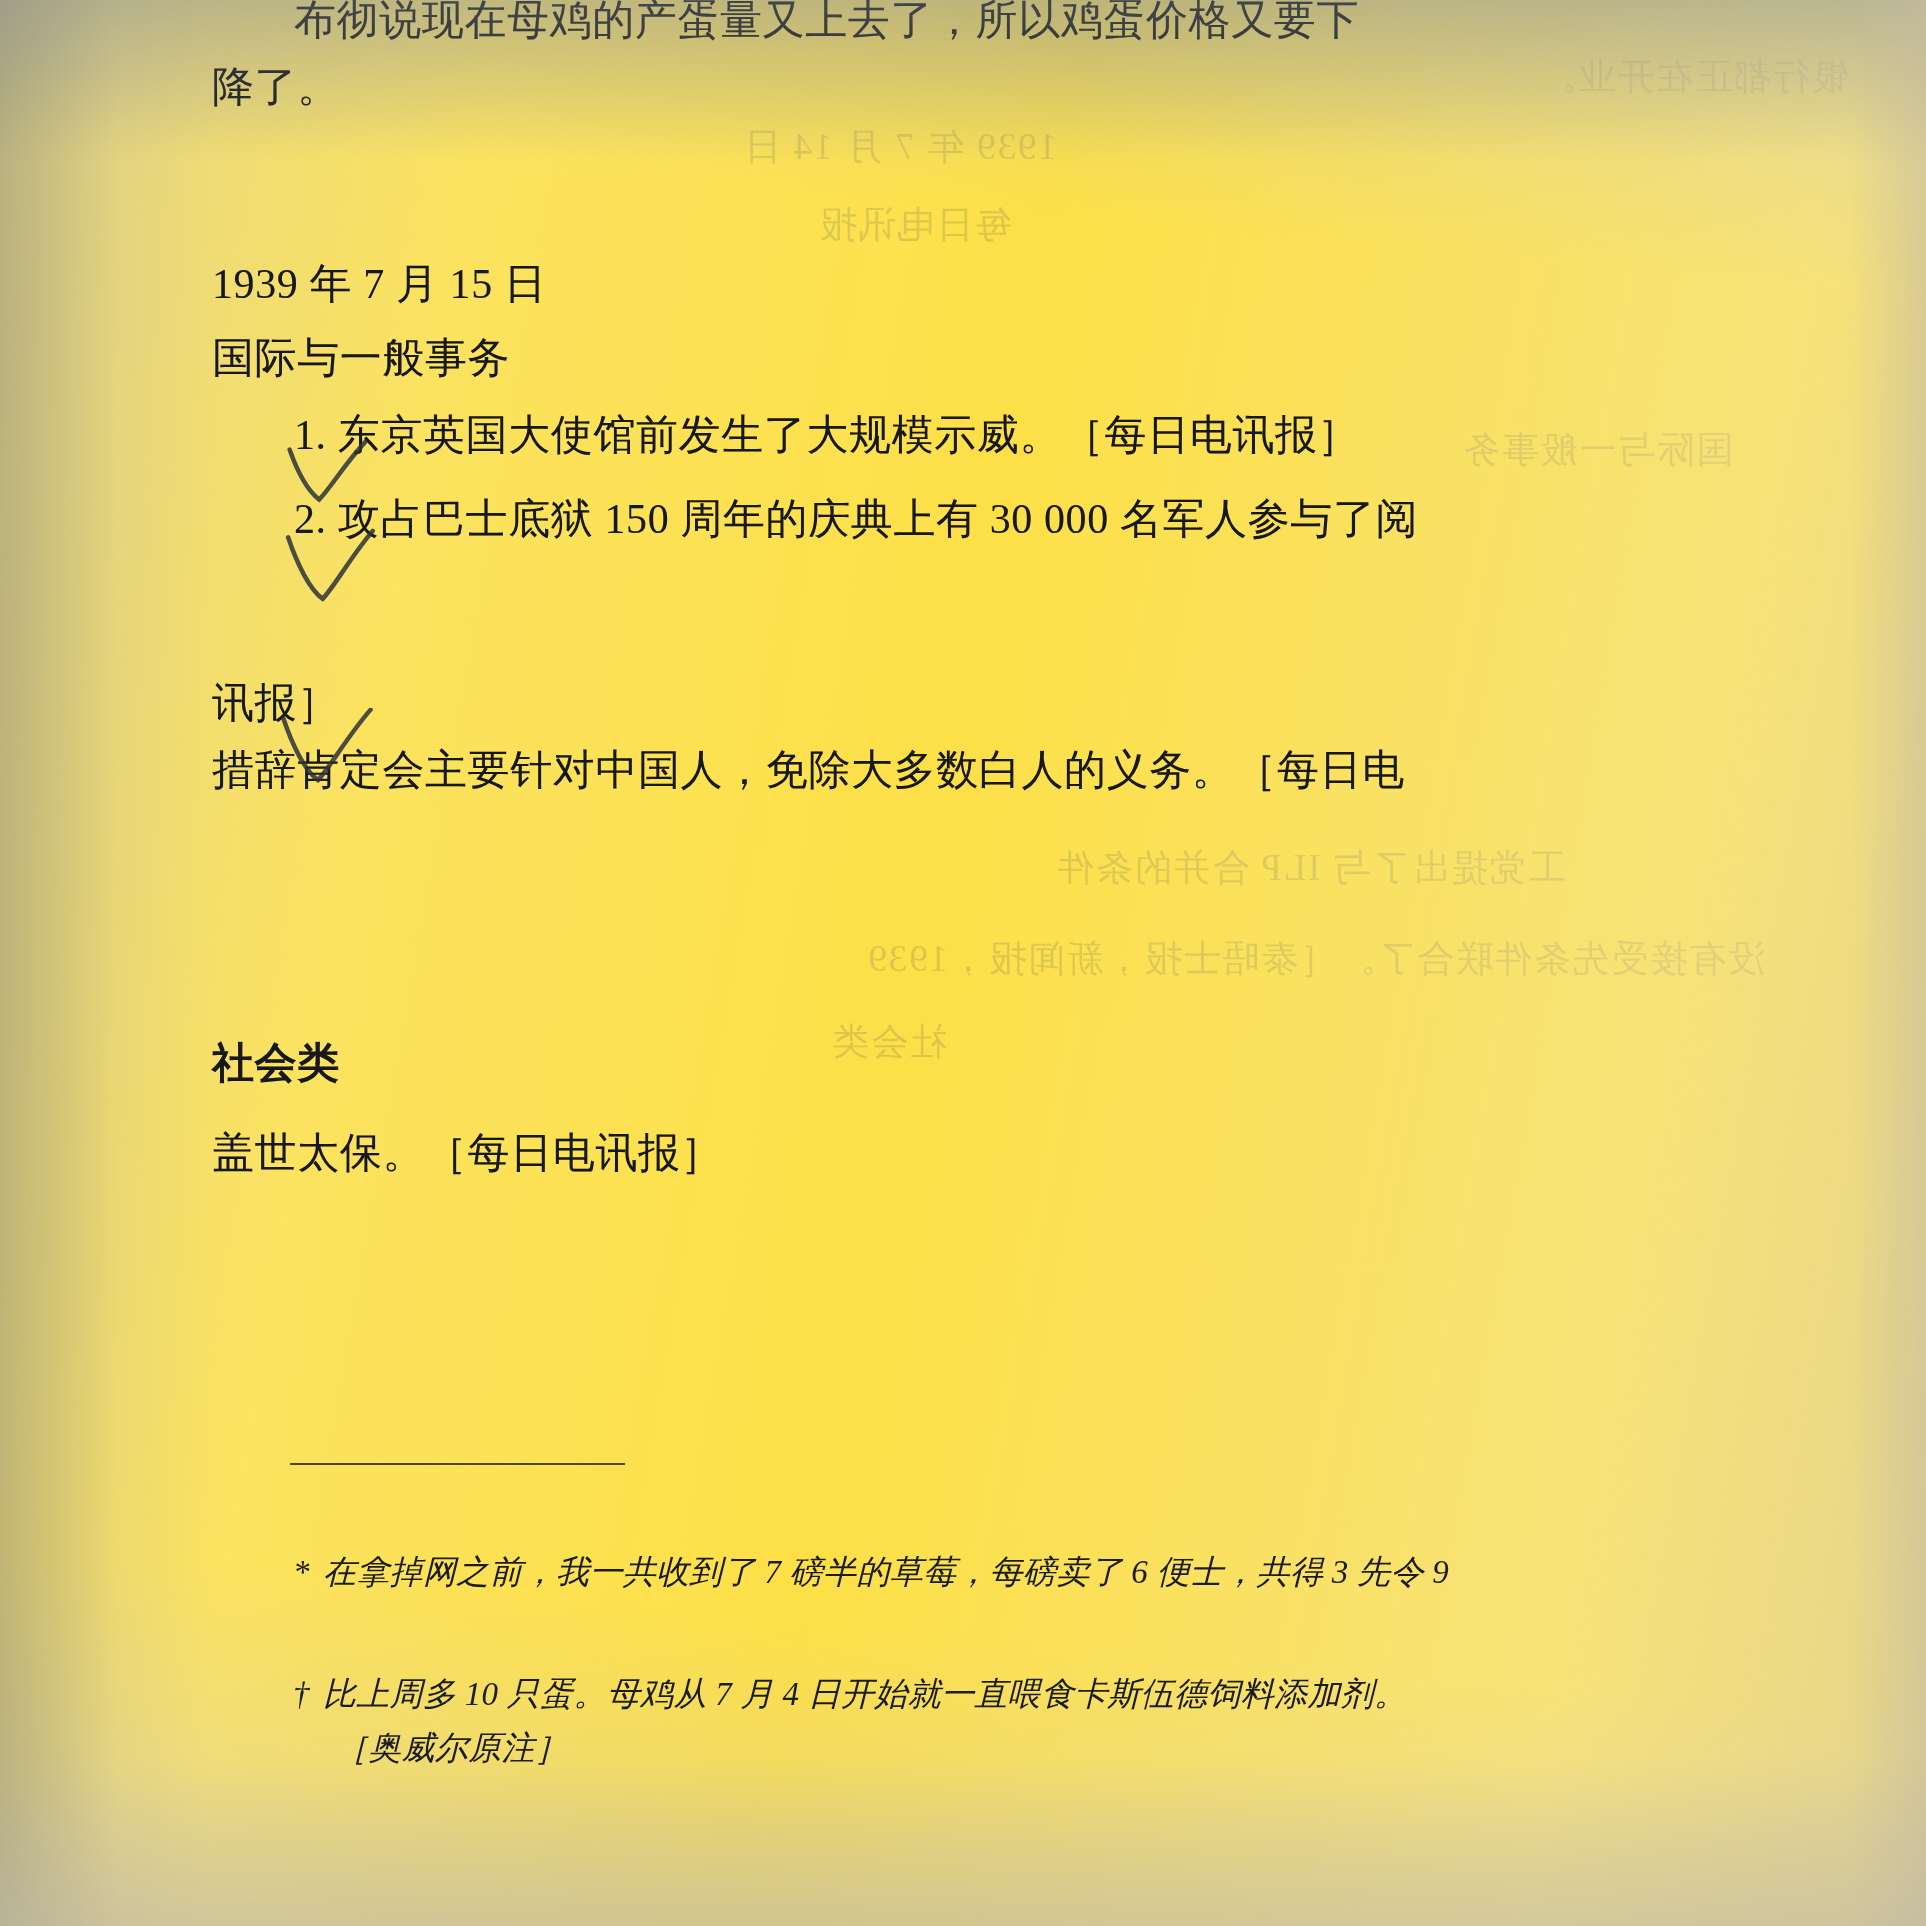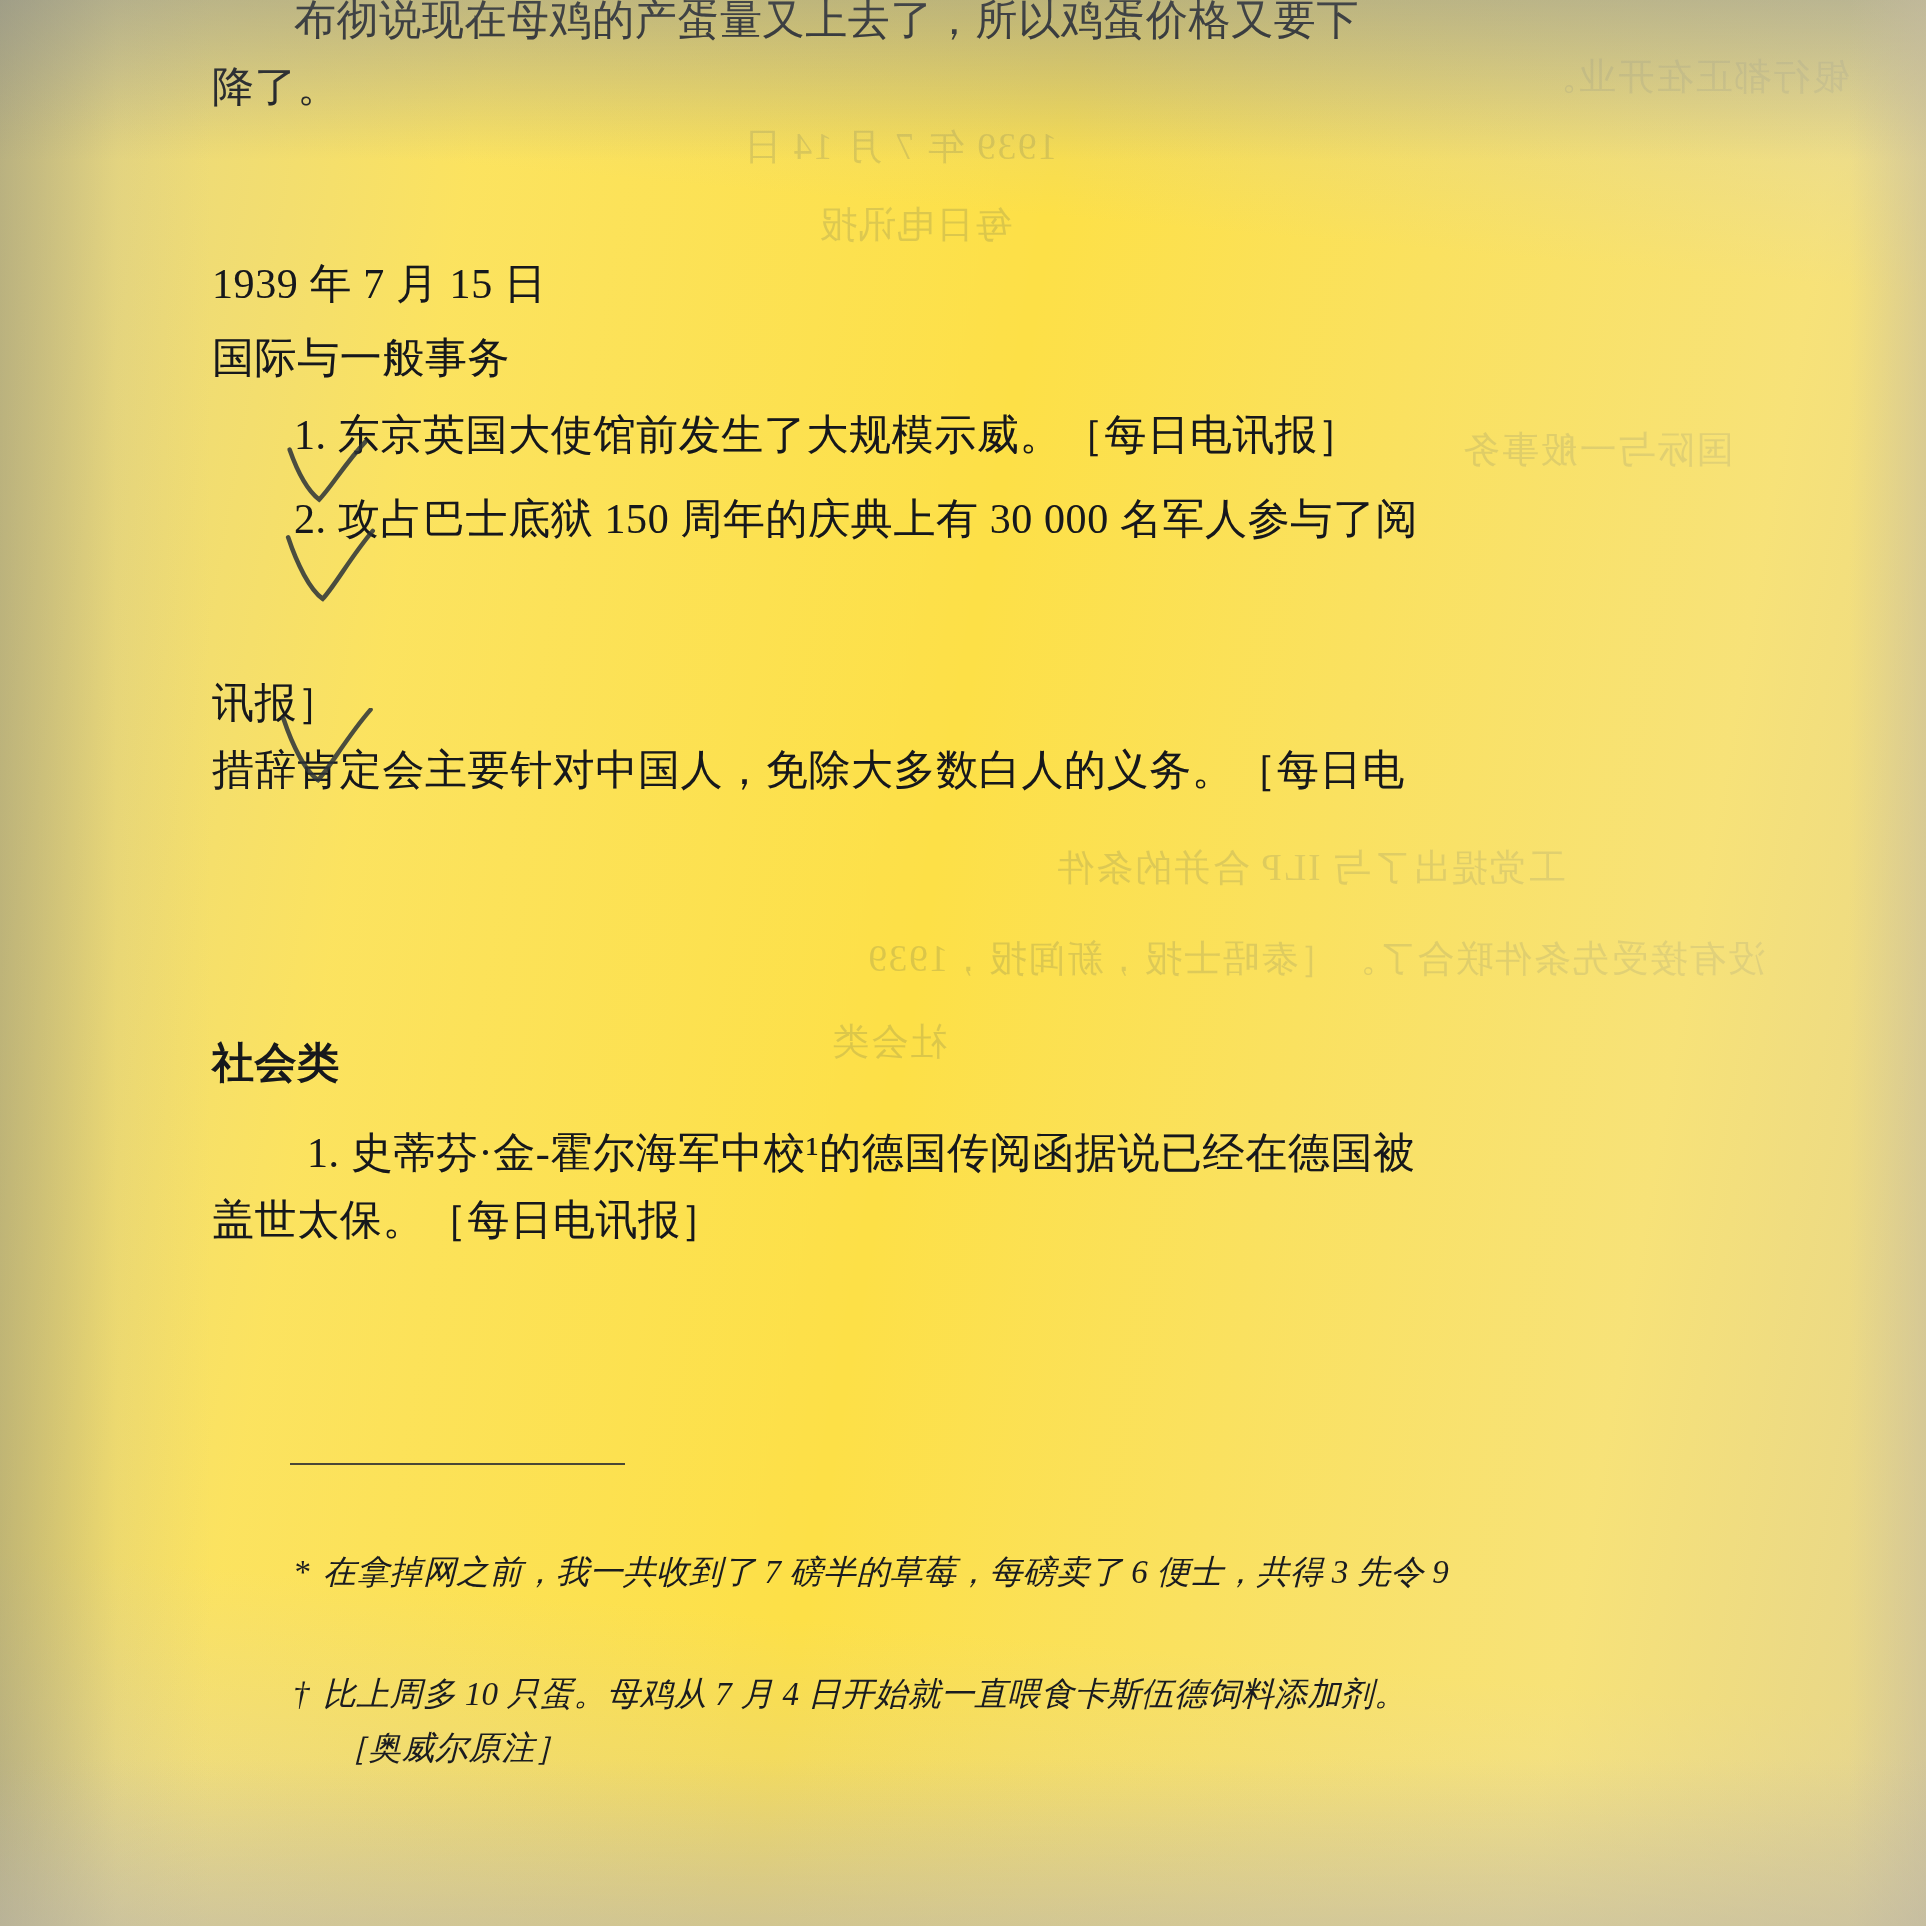--- a/index.html
+++ b/index.html
@@ -177,21 +177,20 @@
     <div class="blk" style="top: 670px;">
       <div class="ln">讯报］</div>
       <div class="ln">措辞肯定会主要针对中国人，免除大多数白人的义务。［每日电</div>
     </div>
 
     <div class="blk" style="top: 1030px;">
       <div class="ln bold">社会类</div>
     </div>
 
     <div class="blk" style="top: 1120px;">
-      <div class="ln indent-2"><span>1.</span> <span>史蒂芬·金-霍尔海军中校¹的德国传阅函据说已经在德国被</span></div>
       <div class="ln">盖世太保。［每日电讯报］</div>
     </div>
   </div>
 
   <div class="fn-rule"></div>
 
   <div class="fn" style="top: 1545px;">
     <div><span class="marker">*</span><span>在拿掉网之前，我一共收到了 7 磅半的草莓，每磅卖了 6 便士，共得 3 先令 9</span></div>
   </div>
 

